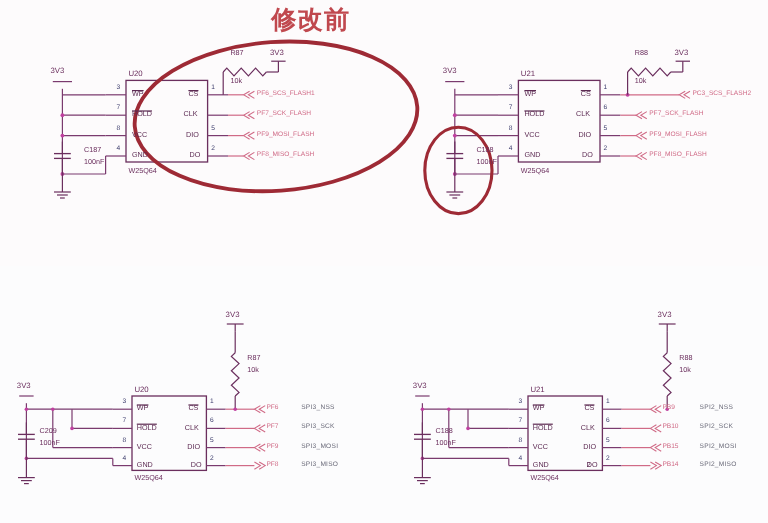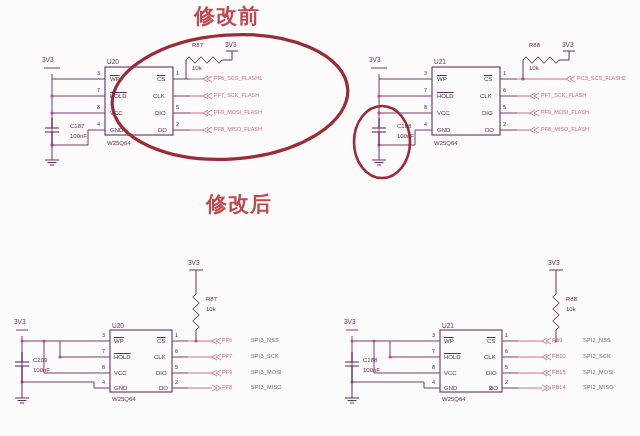--- a/index.html
+++ b/index.html
@@ -254,22 +254,21 @@
       <use href="#netmark-in" x="542" y="373"></use>
       <use href="#netmark-out" x="542" y="388"></use>
     </g>
 
     <g>
       <ellipse cx="230" cy="97" rx="118" ry="62" fill="none" stroke="#9e2a35" stroke-width="3.2" transform="rotate(-4 230 97)"></ellipse>
       <ellipse cx="382" cy="142" rx="28" ry="36" fill="none" stroke="#9e2a35" stroke-width="2.6"></ellipse>
     </g>
   </svg>
 
-  <div class="t t-title" style="left:194px;top:6px;">修改前</div>
-  <div class="t t-title" style="left:206px;top:194px;">修改后</div>
+  <div class="t t-title" style="left:226px;top:6px;">修改前</div>
 
   <div class="t t-pwr" style="left:42px;top:57px;">3V3</div>
   <div class="t t-desig" style="left:107px;top:59px;">U20</div>
   <div class="t t-part" style="left:107px;top:140px;">W25Q64</div>
 
   <div class="t t-pin ovl" style="left:110px;top:76px;">WP</div>
   <div class="t t-pin ovl" style="left:110px;top:93px;">HOLD</div>
   <div class="t t-pin" style="left:110px;top:110px;">VCC</div>
   <div class="t t-pin" style="left:110px;top:127px;">GND</div>
 

